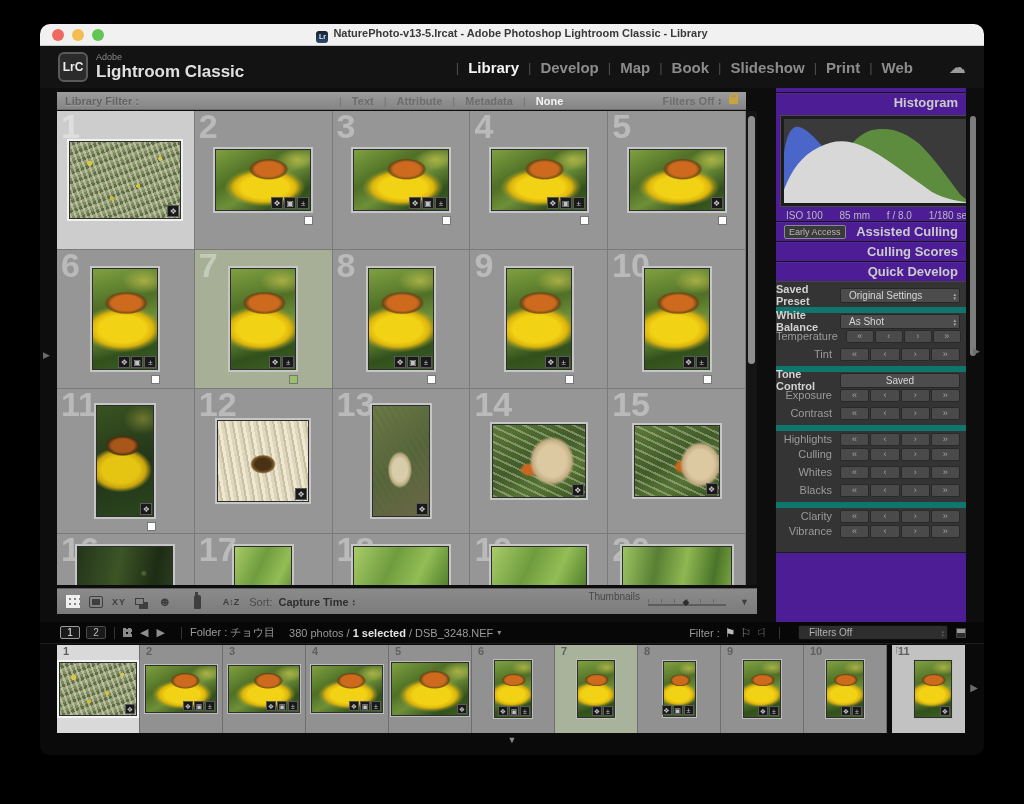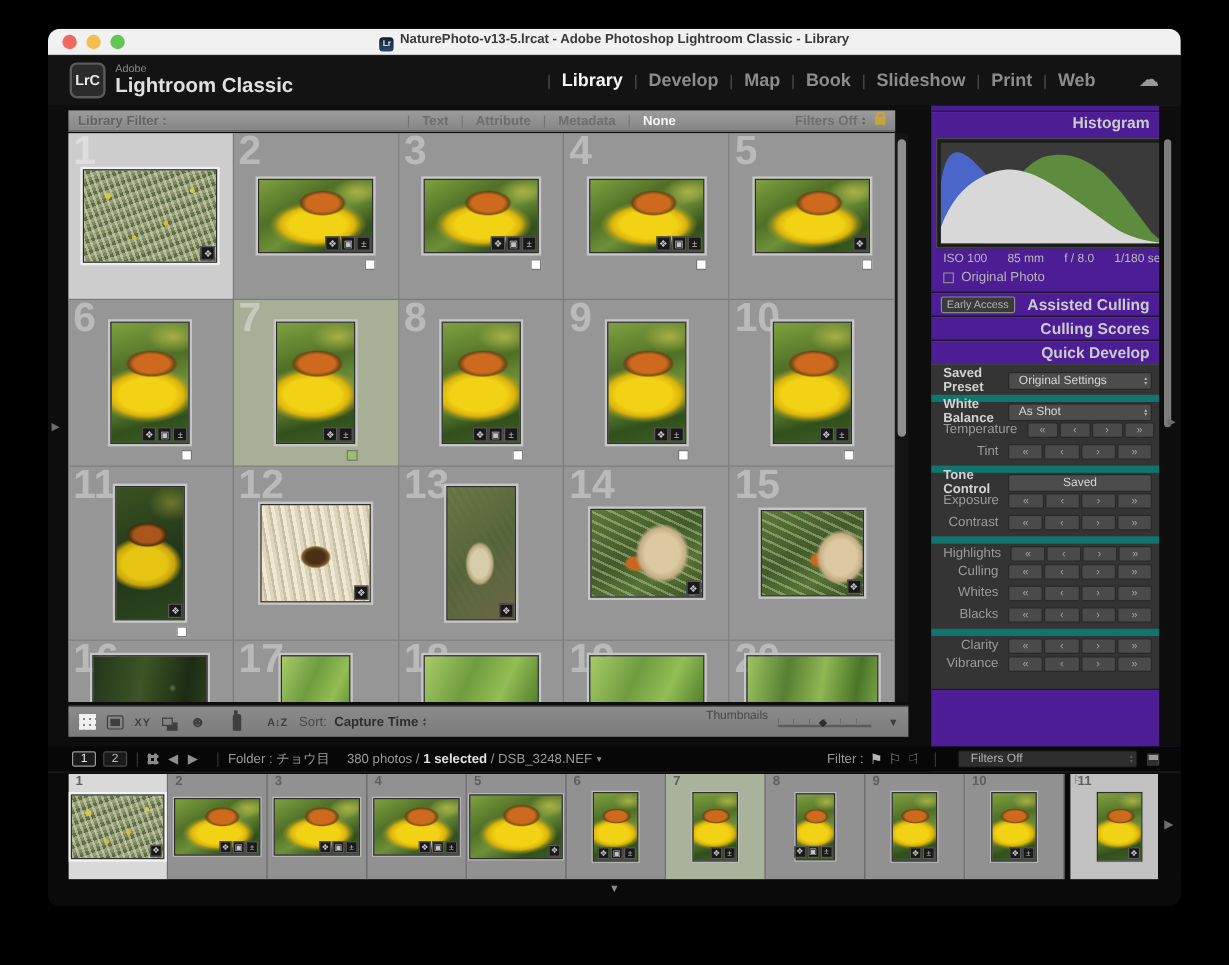--- a/index.html
+++ b/index.html
@@ -149,21 +149,21 @@
   .rp-title{margin-left:auto;font-size:13px;font-weight:bold;color:#cbcbcb;}
   .rp-caret{width:16px;text-align:right;color:#9a9a9a;font-size:9px;}
   .histo-box{margin:3px 4px;height:92px;background:#1d1d1d;border:1px solid #4a4a4a;padding:3px;}
   .histo-box svg{width:100%;height:100%;background:#3a3a3a;}
   .exifrow{display:flex;justify-content:space-between;padding:0 10px;font-size:10px;color:#b9b9b9;margin-top:2px;}
   .origrow{display:flex;align-items:center;padding:4px 10px 6px;color:#b5b5b5;}
   .checkbox{width:9px;height:9px;border:1px solid #8a8a8a;margin-right:6px;background:transparent;}
   .ea-badge{border:1px solid #8a8a8a;border-radius:2px;background:#3a3a3a;color:#b5b5b5;
     font-size:9px;padding:1px 4px;}
   .qd-body{background:#343434;border-top:1px solid #454545;border-bottom:1px solid #1c1c1c;padding:4px 0 6px;}
-  .qd-row{display:flex;align-items:center;height:18px;padding-left:10px;}
+  .qd-row{display:flex;align-items:center;height:18px;}
   .qd-row.grp{border-top:6px solid #0f766e;margin-top:3px;padding-top:2px;height:20px;}
   .qd-label{flex:1;text-align:right;color:#9b9b9b;margin-right:8px;font-size:11px;}
   .qd-label.head{text-align:left;color:#d2d2d2;font-weight:bold;}
   .qd-select{width:120px;height:15px;background:#4c4c4c;border:1px solid #272727;border-radius:2px;
     color:#d6d6d6;font-size:10px;line-height:13px;padding:0 14px 0 8px;position:relative;}
   .qd-select .updn{position:absolute;right:3px;top:3px;color:#b0b0b0;}
   .qd-btn{width:120px;height:15px;background:#4c4c4c;border:1px solid #272727;border-radius:2px;
     color:#d6d6d6;font-size:10px;line-height:13px;text-align:center;}
   .qd-side{width:22px;text-align:center;color:#9a9a9a;font-size:9px;}
   .steppers{width:120px;display:flex;gap:1px;}
@@ -609,24 +609,20 @@
             <path fill="#a84a30" d="M30,74 C50,30 72,14 94,16 C116,20 136,40 158,66 L162,74 Z"></path>
             <path fill="#5e8c3f" d="M36,74 C52,38 66,16 86,10 C106,6 120,12 134,22 C148,34 162,52 174,66 C180,71 184,73 188,74 Z"></path>
             <path fill="#d8d8d8" d="M0,74 L0,62 C8,44 18,32 34,25 C50,18 62,18 78,24 C98,32 120,48 146,64 C160,71 176,73 188,74 Z"></path>
           </svg>
         </div>
         <div class="exifrow">
           <span>ISO 100</span>
           <span>85 mm</span>
           <span>f / 8.0</span>
           <span>1/180 sec</span>
-        </div>
-        <div class="origrow">
-          <span class="checkbox"></span>
-          <span>Original Photo</span>
         </div>
         <div class="rp-header">
           <span class="ea-badge">Early Access</span>
           <span class="rp-title">Assisted Culling</span>
           <span class="rp-caret">◀</span>
         </div>
         <div class="rp-header">
           <span class="rp-title">Culling Scores</span>
           <span class="rp-caret">◀</span>
         </div>

